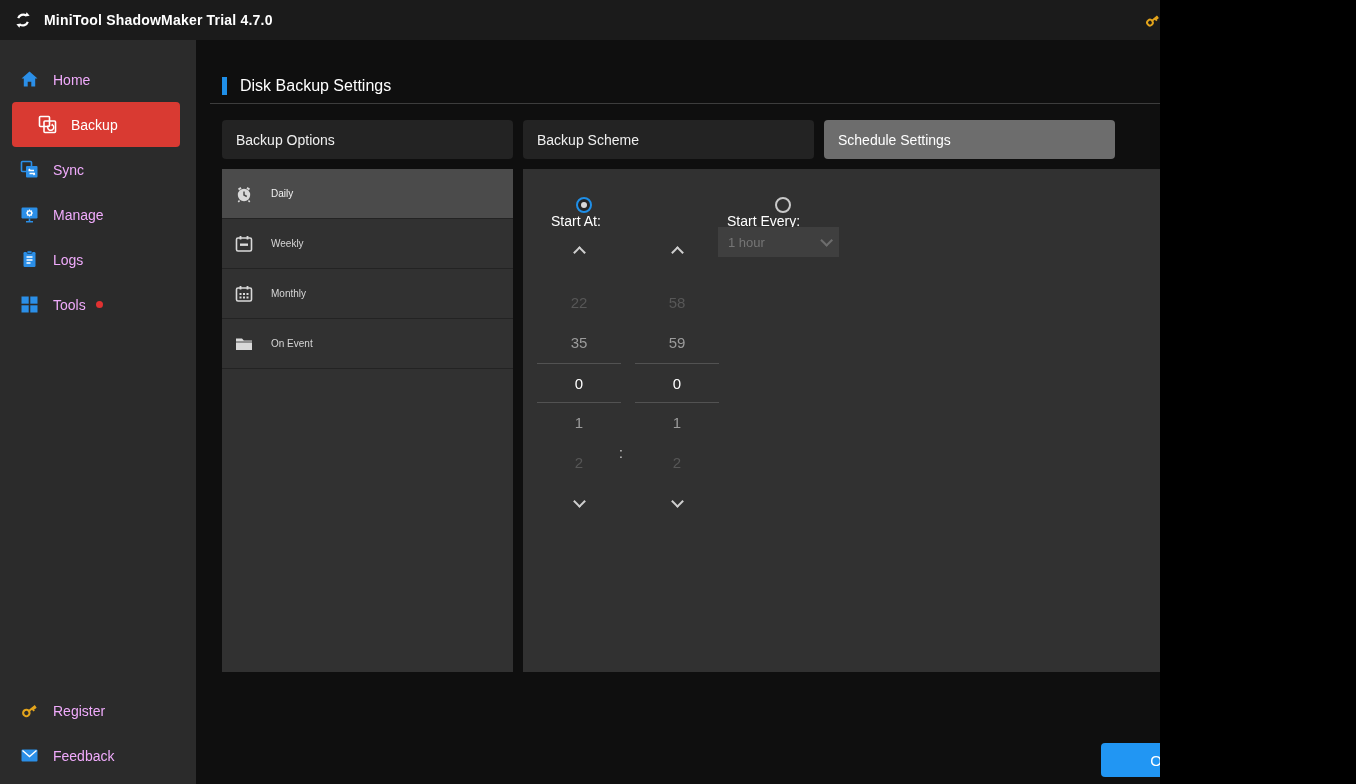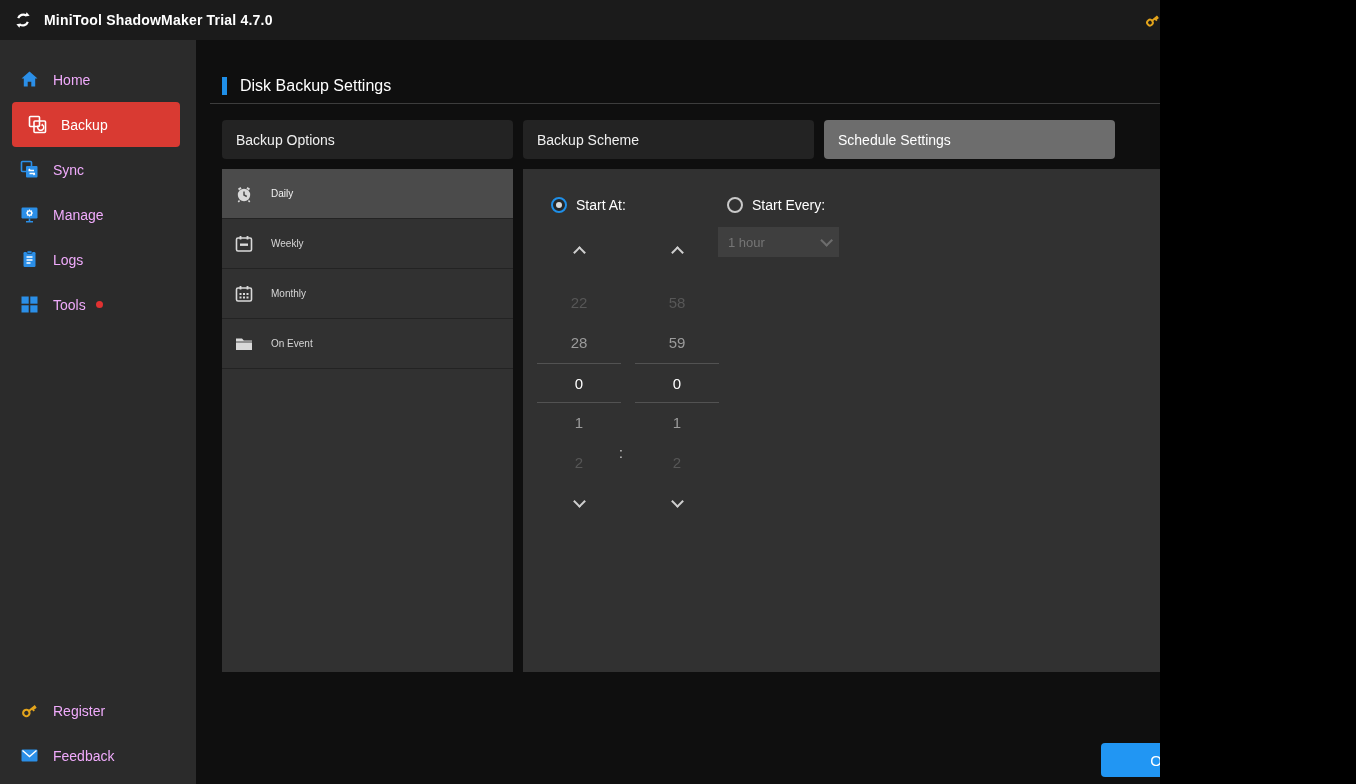--- a/index.html
+++ b/index.html
@@ -13,21 +13,21 @@
   .titlebar .logo { width:22px; height:22px; margin-right:10px; display:flex; align-items:center; justify-content:center; }
   .titlebar .title { color:#ffffff; font-size:14px; font-weight:bold; letter-spacing:.2px; }
   .titlebar .spacer { flex:1; }
   .tb-btn { width:37px; height:40px; display:flex; align-items:center; justify-content:center; cursor:default; }
 
   
   .sidebar { position:absolute; left:0; top:40px; width:196px; height:744px; background:#2b2b2b;
              display:flex; flex-direction:column; padding-top:17px; }
   .side-item { height:45px; display:flex; align-items:center; padding-left:20px; color:#f0abfc; font-size:14px; }
   .side-item .s-icon { width:19px; height:19px; margin-right:14px; display:flex; align-items:center; justify-content:center; }
-  .side-item.selected { background:#d93a32; border-radius:4px; margin:0 16px 0 12px; padding-left:16px; color:#ffffff; }
+  .side-item.selected { background:#d93a32; border-radius:4px; margin:0 16px 0 12px; padding-left:26px; color:#ffffff; }
   .side-bottom { margin-top:auto; margin-bottom:6px; }
   .badge-dot { width:7px; height:7px; border-radius:50%; background:#e03131; margin-left:10px; }
 
   
   .main { position:absolute; left:196px; top:40px; width:1160px; height:744px; }
 
   .page-header { position:absolute; left:26px; top:37px; display:flex; align-items:center; }
   .accent-bar { width:5px; height:18px; background:#1f8fe8; margin-right:13px; }
   .page-title { color:#ffffff; font-size:16px; }
   .header-rule { position:absolute; left:14px; top:63px; width:1134px; height:1px; background:#3d3d3d; }
@@ -40,21 +40,21 @@
   
   .subnav { position:absolute; left:26px; top:129px; width:291px; height:503px; background:#313131; }
   .subnav-item { height:50px; display:flex; align-items:center; padding-left:12px;
                  border-bottom:1px solid #232323; color:#d6d6d6; font-size:10px; }
   .subnav-item .n-icon { width:20px; height:20px; margin-right:17px; display:flex; align-items:center; justify-content:center; }
   .subnav-item.selected { background:#4b4b4b; color:#f2f2f2; }
 
   
   .panel { position:absolute; left:327px; top:129px; width:811px; height:503px; background:#313131; }
 
-  .radio-group { position:absolute; top:28px; display:flex; align-items:center; }
+  .radio-group { position:absolute; top:28px; display:flex; align-items:flex-end;flex-direction:column; }
   .rg-startat { left:28px; } .rg-startevery { left:204px; }
   .radio { width:16px; height:16px; border-radius:50%; margin-right:9px; position:relative; }
   .radio.on { border:2px solid #1f8fe8; background:#262626; }
   .radio.on::after { content:""; position:absolute; left:3px; top:3px; width:6px; height:6px; border-radius:50%; background:#d9d9d9; }
   .radio.off { border:2px solid #c9c9c9; background:transparent; }
   .radio-label { color:#ffffff; font-size:14px; }
 
   .dropdown { position:absolute; left:195px; top:58px; width:121px; height:30px; background:#3f3f3f;
               display:flex; align-items:center; padding:0 10px; color:#757575; font-size:13px; }
   .dropdown .dd-chev { margin-left:auto; width:9px; height:9px; border-style:solid; border-color:#6d6d6d;
@@ -322,21 +322,21 @@
 
       <div class="dropdown">
         <span>1 hour</span>
         <span class="dd-chev"></span>
       </div>
 
       <div class="spin-col hours">
         <span class="chev up"></span>
         <div class="spin-rows">
           <div class="spin-row dim">22</div>
-          <div class="spin-row mid">28</div>
+          <div class="spin-row mid">35</div>
           <div class="spin-row sel">0</div>
           <div class="spin-row mid">1</div>
           <div class="spin-row dim">2</div>
         </div>
         <span class="chev down spin-chev-down"></span>
       </div>
 
       <div class="spin-colon">:</div>
 
       <div class="spin-col minutes">

